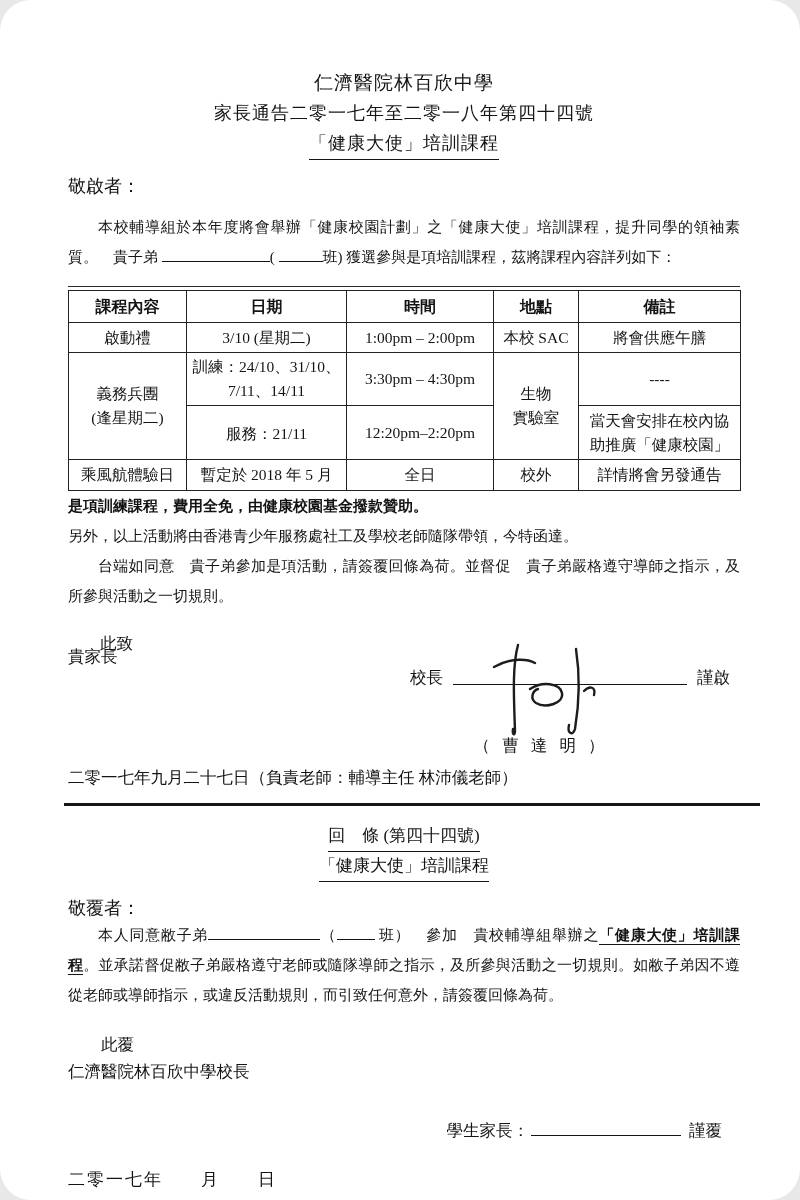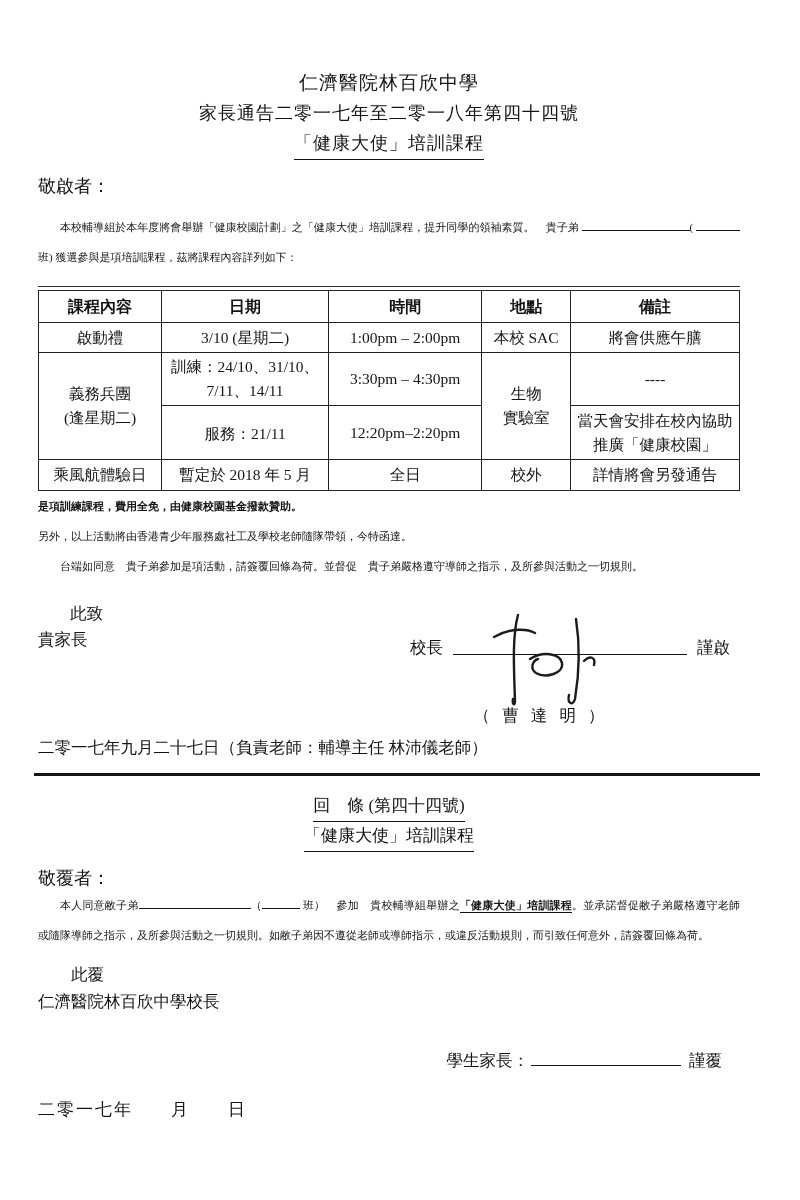--- a/index.html
+++ b/index.html
@@ -6,28 +6,29 @@
   .page{
     position:relative;
     width:800px;height:1200px;
     margin:0 auto;
     background:#ffffff;
     color:#141414;
     font-family:"Liberation Serif","DejaVu Serif",serif;
     font-size:16px;
     overflow:hidden;
     box-sizing:border-box;
-    padding:68px 60px 0 38px;
+    padding:68px 60px 0 68px;
+    border-radius:31px;
   }
   .center{text-align:center;}
   .doc-title{font-size:19px;line-height:30px;letter-spacing:1px;}
   .doc-subtitle{font-size:18px;line-height:30px;letter-spacing:1px;}
   .u-span{display:inline-block;border-bottom:1.5px solid #141414;padding-bottom:1px;}
   .salutation{margin-top:14px;font-size:18px;}
-  p.body-par{margin:0;text-align:justify;line-height:30px;font-size:11px;}
+  p.body-par{margin:0;text-align:justify;line-height:30px;font-size:15px;}
   .indent{text-indent:2em;}
   .blank{display:inline-block;border-bottom:1px solid #141414;height:15px;vertical-align:baseline;}
 
   
   .table-wrap{margin-top:14px;border-top:1.5px solid #2a2a2a;padding-top:3px;}
   table.course{border-collapse:collapse;width:100%;table-layout:fixed;}
   table.course th, table.course td{
     border:1.5px solid #222;
     padding:2px 4px;
     text-align:center;
@@ -41,37 +42,37 @@
   td.left{text-align:left;padding-left:8px;}
   td.vtop{vertical-align:top;}
   .subline{display:block;}
   .subline.centered{text-align:center;}
 
   .after-table{margin-top:10px;font-weight:bold;}
   .consent{margin-top:18px;}
 
   .close-row{position:relative;margin-top:22px;height:128px;}
   .cizhi{position:absolute;left:32px;top:0;font-size:16.5px;}
-  .recipient{position:absolute;left:0;top:26px;font-size:16.5px;}
+  .recipient{position:absolute;left:0;top:13px;font-size:16.5px;}
   .sign-block{position:absolute;right:10px;top:34px;width:320px;}
   .sign-line-row{position:relative;height:64px;}
   .sign-svg{position:absolute;left:62px;bottom:-6px;}
   .sign-row{display:flex;align-items:flex-end;gap:10px;font-size:16.5px;}
   .sign-rule{flex:1;border-bottom:1.5px solid #141414;height:1px;margin-bottom:4px;}
   .sign-name{text-align:center;margin-top:4px;letter-spacing:4px;font-size:16.5px;padding-right:58px;}
   .date-line{margin-top:6px;font-size:16.5px;}
 
   .divider{margin:14px -20px 0 -4px;height:2.5px;background:#161616;}
 
   .reply-title{margin-top:16px;font-size:17px;line-height:28px;}
   .reply-sub{font-size:17px;line-height:28px;}
   .bold-u{font-weight:bold;}
   .bold-u .inner{border-bottom:1.5px solid #141414;padding-bottom:1px;}
   .reply-par{margin-top:12px;line-height:33px;}
-  .cifu{margin-top:14px;text-indent:2em;font-size:16.5px;}
+  .cifu{margin-top:24px;text-indent:2em;font-size:16.5px;}
   .reply-to{margin-top:2px;font-size:16.5px;line-height:28px;}
 
   .parent-row{margin-top:34px;text-align:right;padding-right:18px;font-size:16.5px;}
   .parent-row .blank{width:150px;margin:0 8px 0 2px;}
   .date-blank{margin-top:26px;font-size:17px;letter-spacing:2px;}
 </style>
 </head>
 <body>
 
 <div class="page">

